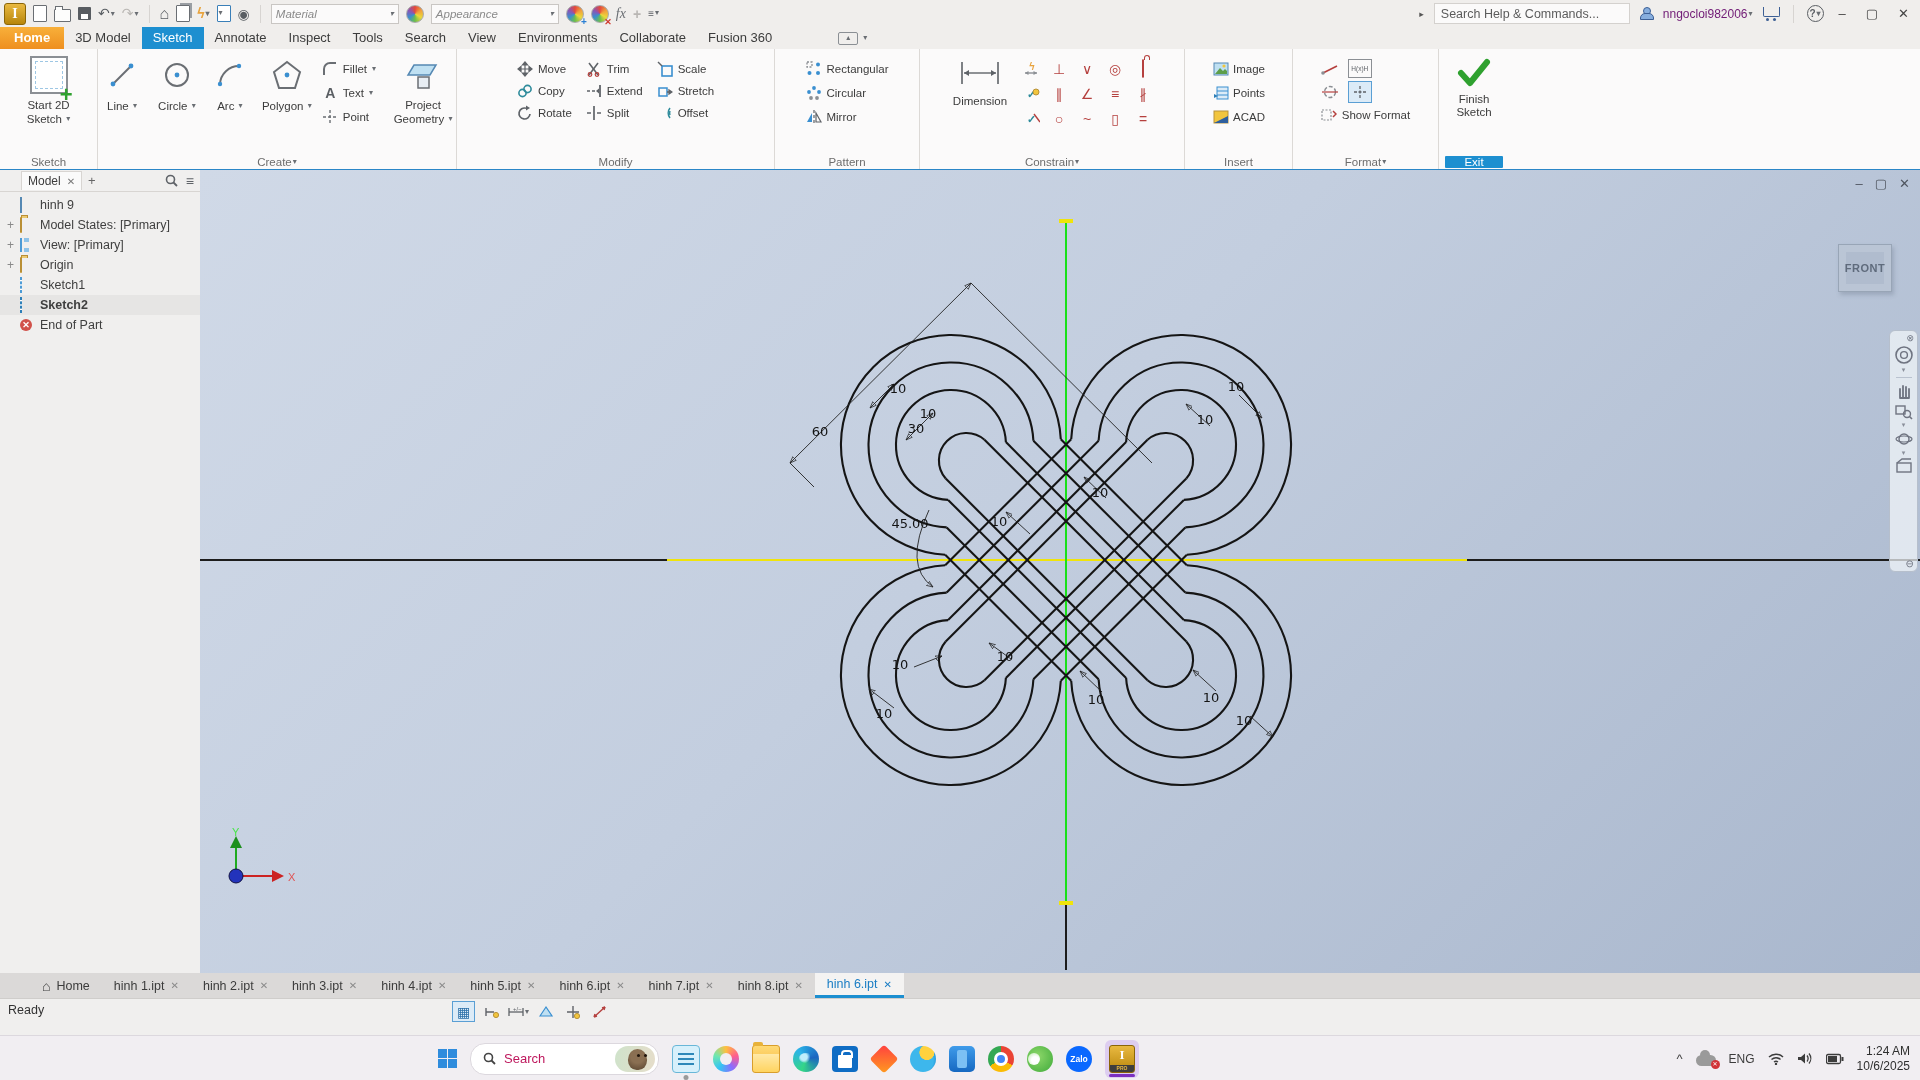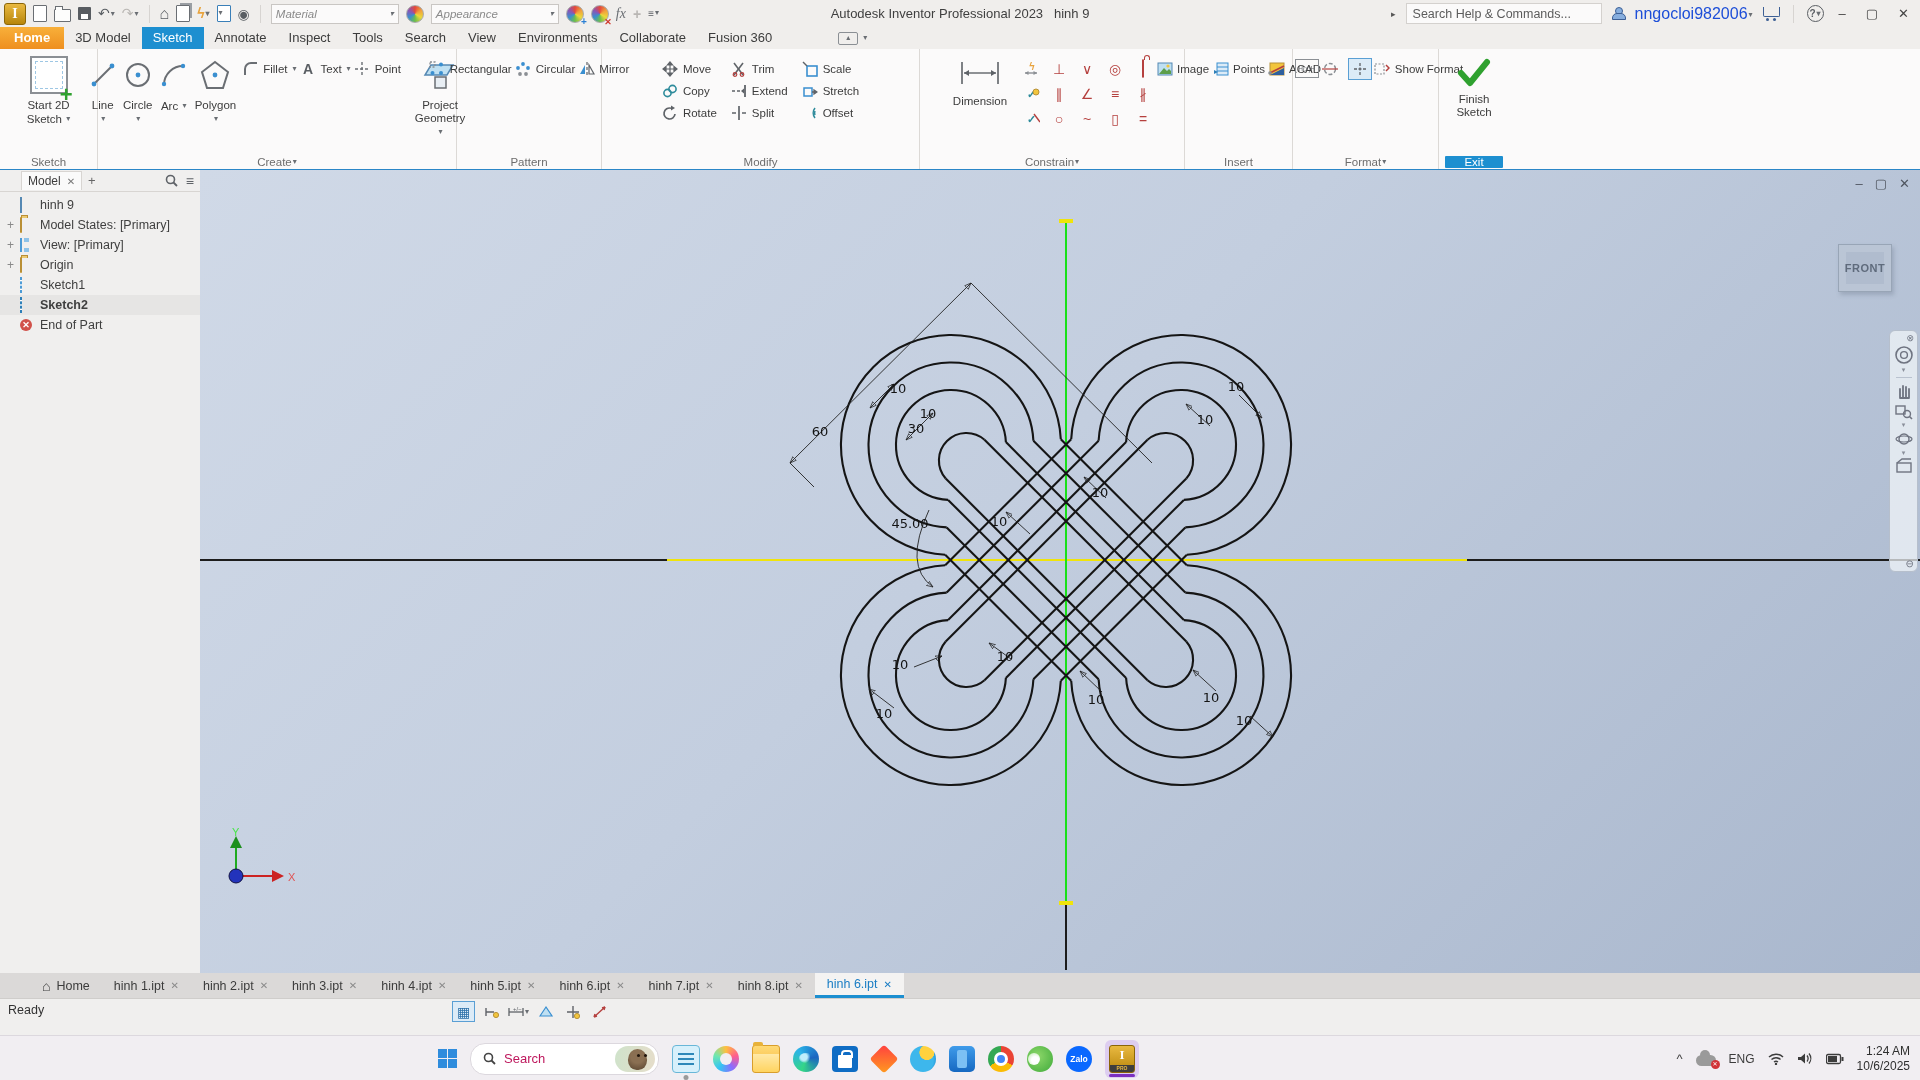--- a/index.html
+++ b/index.html
@@ -54,21 +54,21 @@
   #ribbon{position:absolute;left:0;top:49px;width:1920px;height:120px;background:#fbfafa;
     border-bottom:1px solid #2a86c7;display:flex;}
   .panel{position:relative;height:100%;border-right:1px solid #dcd9d6;flex:none;}
   .plabel{position:absolute;bottom:1px;left:0;right:0;text-align:center;font-size:11.5px;color:#6d6d6d;}
   .pbody{position:absolute;left:0;right:0;top:3px;bottom:18px;display:flex;align-items:flex-start;justify-content:center;}
   .bigbtn{width:72px;text-align:center;font-size:11.5px;color:#3c3c3c;line-height:13px;padding-top:2px;}
   .bigbtn .bicon{height:42px;display:flex;align-items:center;justify-content:center;margin-bottom:3px;}
   .sketchbox{width:34px;height:34px;border:2px solid #8b8f94;position:relative;background:#fff;}
   .sketchbox::before{content:"";position:absolute;inset:3px;border:1px dashed #9ec7e4;}
   .sketchbox::after{content:"+";position:absolute;right:-7px;bottom:-9px;color:#2fa12f;font-size:22px;font-weight:bold;}
-  .createcol{display:flex;flex-direction:row;gap:3px;padding-top:6px;}
+  .createcol{display:flex;flex-direction:column;gap:3px;padding-top:6px;}
   .smallrow{display:flex;align-items:center;gap:4px;font-size:11.5px;color:#3c3c3c;height:21px;white-space:nowrap;}
   .micon{width:17px;height:17px;display:inline-flex;align-items:center;justify-content:center;flex:none;}
   .grid3{display:grid;grid-template-columns:auto auto auto;column-gap:14px;row-gap:1px;padding-top:6px;}
   .cgrid{display:grid;grid-template-columns:repeat(5,28px);grid-auto-rows:25px;align-items:center;justify-items:center;padding-top:4px;}
   .cglyph{font-size:14px;color:#b5403e;line-height:16px;}
   .lock{width:9px;height:7px;border:1.7px solid #b5403e;border-radius:1px;position:relative;margin-top:5px;}
   .lock::before{content:"";position:absolute;top:-5px;left:1px;width:4px;height:4px;border:1.6px solid #b5403e;border-bottom:none;border-radius:3px 3px 0 0;}
   .exitlabel{position:absolute;bottom:1px;left:6px;right:6px;background:#1d8fd0;color:#fff;font-size:11.5px;text-align:center;border-radius:1px;}
   
   #browser{position:absolute;left:0;top:170px;width:200px;height:803px;background:#f0efee;border-right:1px solid #c7ccd4;}
@@ -202,29 +202,25 @@
     <span class="combo">
       <span>Appearance</span>
       <span class="caret"></span>
     </span>
     <span class="cwheel add"></span>
     <span class="cwheel del"></span>
     <span class="fx">fx</span>
     <span class="glyph gray" style="font-weight:bold">+</span>
     <span class="glyph caret" style="font-size:10px">≡</span>
   </div>
-  <div id="tb-title">
-    <span>Autodesk Inventor Professional 2023</span>&nbsp;&nbsp;
-    <span>hinh 9</span>
-  </div>
   <div class="tb-right">
     <span style="font-size:9px;color:#555">▸</span>
     <span class="searchbox">Search Help &amp; Commands...</span>
     <span class="i-person"></span>
-    <span class="caret" style="font-size:16px;color:#1d4ed8">nngocloi982006</span>
+    <span class="caret" style="font-size:12px;color:#701a75">nngocloi982006</span>
     <span class="i-cart"></span>
     <span class="vsep"></span>
     <span class="i-help caret">?</span>
     <span class="winbtn">–</span>
     <span class="winbtn">▢</span>
     <span class="winbtn">✕</span>
   </div>
 </div>
 
 <div id="tabrow">
@@ -329,20 +325,112 @@
               <rect x="12" y="18" width="11" height="11" fill="#e8eef4" stroke="#6a6e73" stroke-width="1.5"></rect>
             </svg>
           </div>
         <span>Project</span><br>
         <span>Geometry</span>
       </div>
     </div>
     <div class="plabel caret">Create</div>
   </div>
 
+  <div class="panel" style="width:317px">
+    <div class="pbody">
+      <div class="grid3">
+        <div class="smallrow">
+            <span class="micon">
+              <svg width="16" height="16">
+                <path d="M8 1 L8 15 M1 8 L15 8 M8 1 l-2.5 3 h5 z M8 15 l-2.5 -3 h5 z M1 8 l3 -2.5 v5 z M15 8 l-3 -2.5 v5 z" stroke="#5f6368" fill="#5f6368" stroke-width="1.2"></path>
+              </svg>
+            </span>
+            <span>Move</span>
+          </div>
+        <div class="smallrow">
+            <span class="micon">
+              <svg width="16" height="16">
+                <line x1="3" y1="2" x2="12" y2="14" stroke="#5f6368" stroke-width="1.6"></line>
+                <line x1="12" y1="2" x2="3" y2="14" stroke="#5f6368" stroke-width="1.6"></line>
+                <circle cx="4" cy="13.5" r="1.8" fill="none" stroke="#b5403e" stroke-width="1.2"></circle>
+                <circle cx="11" cy="13.5" r="1.8" fill="none" stroke="#b5403e" stroke-width="1.2"></circle>
+              </svg>
+            </span>
+            <span>Trim</span>
+          </div>
+        <div class="smallrow">
+            <span class="micon">
+              <svg width="16" height="16">
+                <rect x="5" y="5" width="10" height="10" fill="none" stroke="#3a8fd0" stroke-width="1.6"></rect>
+                <path d="M1 1 L5 5" stroke="#5f6368" stroke-width="1.4"></path>
+              </svg>
+            </span>
+            <span>Scale</span>
+          </div>
+        <div class="smallrow">
+            <span class="micon">
+              <svg width="16" height="16">
+                <circle cx="5.5" cy="10" r="3.6" fill="none" stroke="#2e8b9b" stroke-width="1.6"></circle>
+                <circle cx="10.5" cy="6" r="3.6" fill="none" stroke="#2e8b9b" stroke-width="1.6"></circle>
+              </svg>
+            </span>
+            <span>Copy</span>
+          </div>
+        <div class="smallrow">
+            <span class="micon">
+              <svg width="16" height="16">
+                <line x1="1" y1="8" x2="10" y2="8" stroke="#5f6368" stroke-width="1.6" stroke-dasharray="3 2"></line>
+                <path d="M10 8 l-3 -2.5 v5 z" fill="#5f6368" transform="rotate(180 10 8)"></path>
+                <line x1="14" y1="2" x2="14" y2="14" stroke="#5f6368" stroke-width="1.8"></line>
+              </svg>
+            </span>
+            <span>Extend</span>
+          </div>
+        <div class="smallrow">
+            <span class="micon">
+              <svg width="16" height="16">
+                <rect x="2" y="5" width="8" height="8" fill="none" stroke="#3a8fd0" stroke-width="1.5"></rect>
+                <path d="M10 9 H15 M15 9 l-3 -2 v4 z" stroke="#5f6368" fill="#5f6368" stroke-width="1.3"></path>
+              </svg>
+            </span>
+            <span>Stretch</span>
+          </div>
+        <div class="smallrow">
+            <span class="micon">
+              <svg width="16" height="16">
+                <path d="M13 9 A 5.5 5.5 0 1 1 9 3.2" fill="none" stroke="#5f6368" stroke-width="1.7"></path>
+                <path d="M9 0.5 l0 5 l4 -2.5 z" fill="#5f6368"></path>
+              </svg>
+            </span>
+            <span>Rotate</span>
+          </div>
+        <div class="smallrow">
+            <span class="micon">
+              <svg width="16" height="16">
+                <line x1="8" y1="1" x2="8" y2="15" stroke="#5f6368" stroke-width="1.7"></line>
+                <line x1="1" y1="8" x2="5" y2="8" stroke="#5f6368" stroke-width="1.5"></line>
+                <line x1="11" y1="8" x2="15" y2="8" stroke="#5f6368" stroke-width="1.5"></line>
+              </svg>
+            </span>
+            <span>Split</span>
+          </div>
+        <div class="smallrow">
+            <span class="micon">
+              <svg width="16" height="16">
+                <path d="M13 3 A 8 8 0 0 0 13 13" fill="none" stroke="#2e8b9b" stroke-width="1.6"></path>
+                <path d="M13 6 A 4.5 4.5 0 0 0 13 10" fill="none" stroke="#2e8b9b" stroke-width="1.6"></path>
+              </svg>
+            </span>
+            <span>Offset</span>
+          </div>
+      </div>
+    </div>
+    <div class="plabel">Modify</div>
+  </div>
+
   <div class="panel" style="width:144px">
     <div class="pbody">
       <div class="createcol">
         <div class="smallrow">
           <span class="micon">
               <svg width="16" height="16">
                 <rect x="1" y="1" width="5" height="5" fill="none" stroke="#8b8f94" stroke-width="1.3" stroke-dasharray="2 1.5"></rect>
                 <circle cx="12" cy="3.5" r="2" fill="#3a8fd0"></circle>
                 <circle cx="3.5" cy="12" r="2" fill="#3a8fd0"></circle>
                 <circle cx="12" cy="12" r="2" fill="#3a8fd0"></circle>
@@ -368,112 +456,20 @@
                 <line x1="8" y1="1" x2="8" y2="15" stroke="#5f6368" stroke-width="1.2" stroke-dasharray="3 2"></line>
                 <path d="M6 4 L1 13 L6 13 z" fill="#3a8fd0"></path>
                 <path d="M10 4 L15 13 L10 13 z" fill="none" stroke="#5f6368" stroke-width="1.2"></path>
               </svg>
             </span>
           <span>Mirror</span>
         </div>
       </div>
     </div>
     <div class="plabel">Pattern</div>
-  </div>
-
-  <div class="panel" style="width:317px">
-    <div class="pbody">
-      <div class="grid3">
-        <div class="smallrow">
-            <span class="micon">
-              <svg width="16" height="16">
-                <path d="M8 1 L8 15 M1 8 L15 8 M8 1 l-2.5 3 h5 z M8 15 l-2.5 -3 h5 z M1 8 l3 -2.5 v5 z M15 8 l-3 -2.5 v5 z" stroke="#5f6368" fill="#5f6368" stroke-width="1.2"></path>
-              </svg>
-            </span>
-            <span>Move</span>
-          </div>
-        <div class="smallrow">
-            <span class="micon">
-              <svg width="16" height="16">
-                <line x1="3" y1="2" x2="12" y2="14" stroke="#5f6368" stroke-width="1.6"></line>
-                <line x1="12" y1="2" x2="3" y2="14" stroke="#5f6368" stroke-width="1.6"></line>
-                <circle cx="4" cy="13.5" r="1.8" fill="none" stroke="#b5403e" stroke-width="1.2"></circle>
-                <circle cx="11" cy="13.5" r="1.8" fill="none" stroke="#b5403e" stroke-width="1.2"></circle>
-              </svg>
-            </span>
-            <span>Trim</span>
-          </div>
-        <div class="smallrow">
-            <span class="micon">
-              <svg width="16" height="16">
-                <rect x="5" y="5" width="10" height="10" fill="none" stroke="#3a8fd0" stroke-width="1.6"></rect>
-                <path d="M1 1 L5 5" stroke="#5f6368" stroke-width="1.4"></path>
-              </svg>
-            </span>
-            <span>Scale</span>
-          </div>
-        <div class="smallrow">
-            <span class="micon">
-              <svg width="16" height="16">
-                <circle cx="5.5" cy="10" r="3.6" fill="none" stroke="#2e8b9b" stroke-width="1.6"></circle>
-                <circle cx="10.5" cy="6" r="3.6" fill="none" stroke="#2e8b9b" stroke-width="1.6"></circle>
-              </svg>
-            </span>
-            <span>Copy</span>
-          </div>
-        <div class="smallrow">
-            <span class="micon">
-              <svg width="16" height="16">
-                <line x1="1" y1="8" x2="10" y2="8" stroke="#5f6368" stroke-width="1.6" stroke-dasharray="3 2"></line>
-                <path d="M10 8 l-3 -2.5 v5 z" fill="#5f6368" transform="rotate(180 10 8)"></path>
-                <line x1="14" y1="2" x2="14" y2="14" stroke="#5f6368" stroke-width="1.8"></line>
-              </svg>
-            </span>
-            <span>Extend</span>
-          </div>
-        <div class="smallrow">
-            <span class="micon">
-              <svg width="16" height="16">
-                <rect x="2" y="5" width="8" height="8" fill="none" stroke="#3a8fd0" stroke-width="1.5"></rect>
-                <path d="M10 9 H15 M15 9 l-3 -2 v4 z" stroke="#5f6368" fill="#5f6368" stroke-width="1.3"></path>
-              </svg>
-            </span>
-            <span>Stretch</span>
-          </div>
-        <div class="smallrow">
-            <span class="micon">
-              <svg width="16" height="16">
-                <path d="M13 9 A 5.5 5.5 0 1 1 9 3.2" fill="none" stroke="#5f6368" stroke-width="1.7"></path>
-                <path d="M9 0.5 l0 5 l4 -2.5 z" fill="#5f6368"></path>
-              </svg>
-            </span>
-            <span>Rotate</span>
-          </div>
-        <div class="smallrow">
-            <span class="micon">
-              <svg width="16" height="16">
-                <line x1="8" y1="1" x2="8" y2="15" stroke="#5f6368" stroke-width="1.7"></line>
-                <line x1="1" y1="8" x2="5" y2="8" stroke="#5f6368" stroke-width="1.5"></line>
-                <line x1="11" y1="8" x2="15" y2="8" stroke="#5f6368" stroke-width="1.5"></line>
-              </svg>
-            </span>
-            <span>Split</span>
-          </div>
-        <div class="smallrow">
-            <span class="micon">
-              <svg width="16" height="16">
-                <path d="M13 3 A 8 8 0 0 0 13 13" fill="none" stroke="#2e8b9b" stroke-width="1.6"></path>
-                <path d="M13 6 A 4.5 4.5 0 0 0 13 10" fill="none" stroke="#2e8b9b" stroke-width="1.6"></path>
-              </svg>
-            </span>
-            <span>Offset</span>
-          </div>
-      </div>
-    </div>
-    <div class="plabel">Modify</div>
   </div>
 
   <div class="panel" style="width:264px">
     <div class="pbody" style="gap:4px">
       <div class="bigbtn" style="width:66px">
         <div class="bicon" style="height:38px">
             <svg width="42" height="26">
               <line x1="3" y1="2" x2="3" y2="24" stroke="#5f6368" stroke-width="1.6"></line>
               <line x1="39" y1="2" x2="39" y2="24" stroke="#5f6368" stroke-width="1.6"></line>
               <line x1="5" y1="13" x2="37" y2="13" stroke="#5f6368" stroke-width="1.4"></line>

